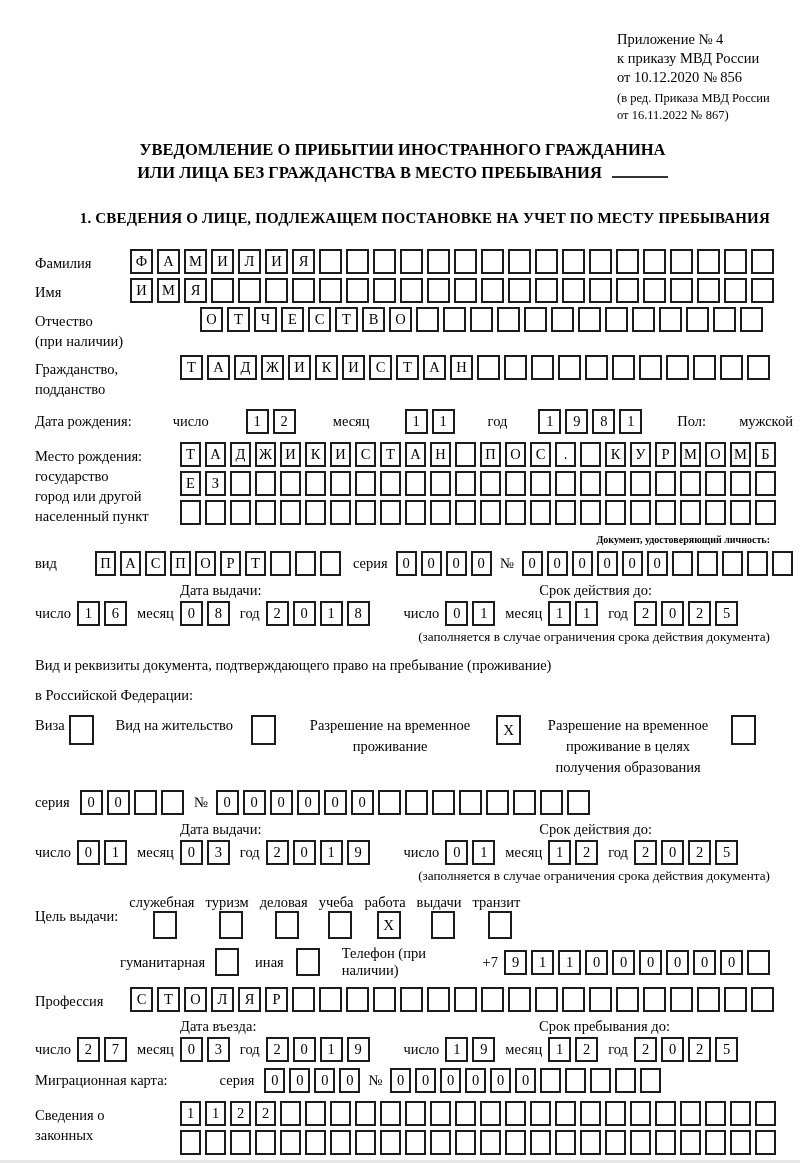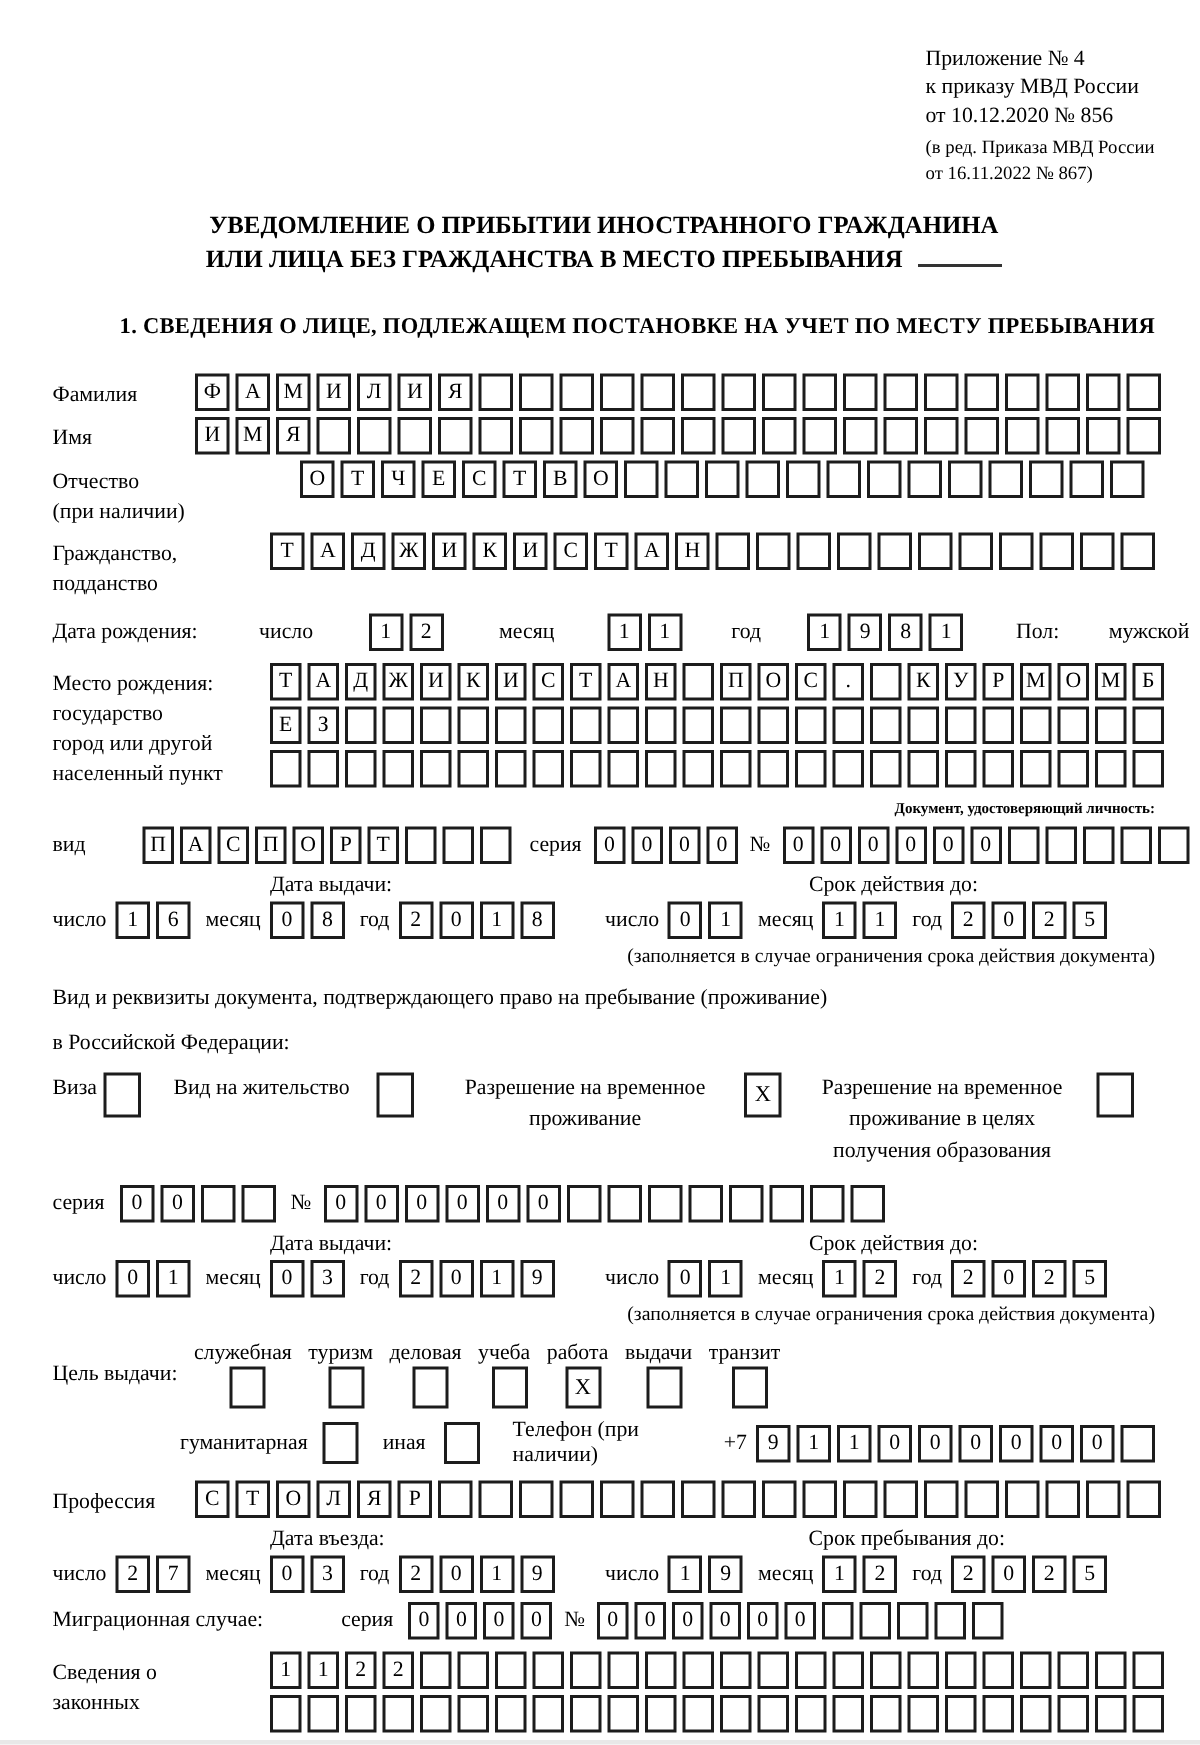--- a/index.html
+++ b/index.html
@@ -662,21 +662,21 @@
         <span class="boxes">
             <span class="cbox">2</span>
             <span class="cbox">0</span>
             <span class="cbox">2</span>
             <span class="cbox">5</span>
           </span>
       </div>
     </div>
 
     <div class="inline" style="margin-top:6px;">
-      <span class="lbl">Миграционная случае:</span>
+      <span class="lbl">Миграционная карта:</span>
       <span class="lbl" style="margin-left:52px;">серия</span>
       <span class="boxes w21" style="margin-left:10px;">
           <span class="cbox">0</span>
           <span class="cbox">0</span>
           <span class="cbox">0</span>
           <span class="cbox">0</span>
         </span>
       <span class="lbl" style="margin-left:8px;">№</span>
       <span class="boxes w21" style="margin-left:8px;">
           <span class="cbox">0</span>

